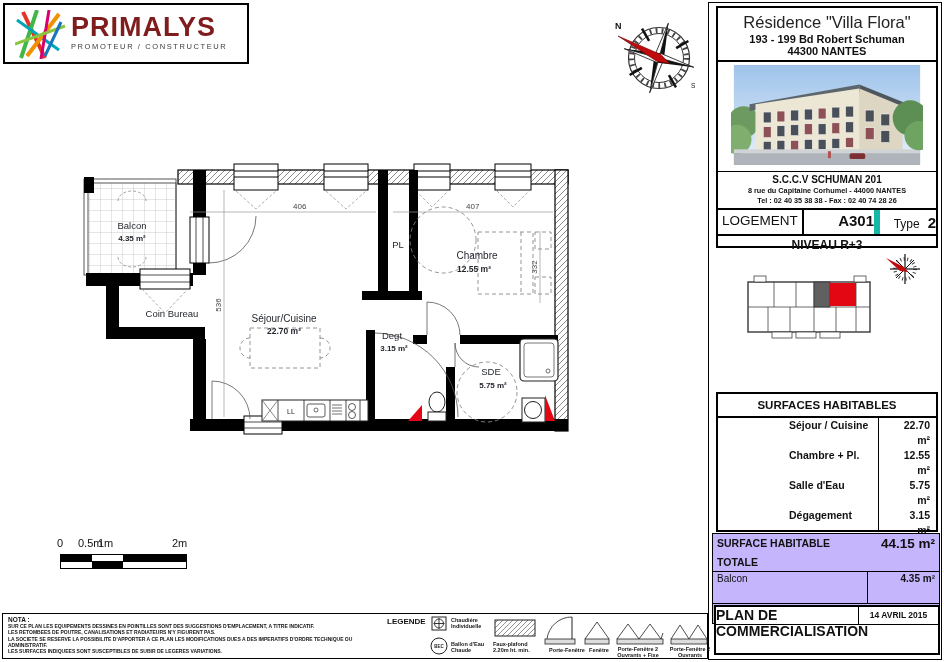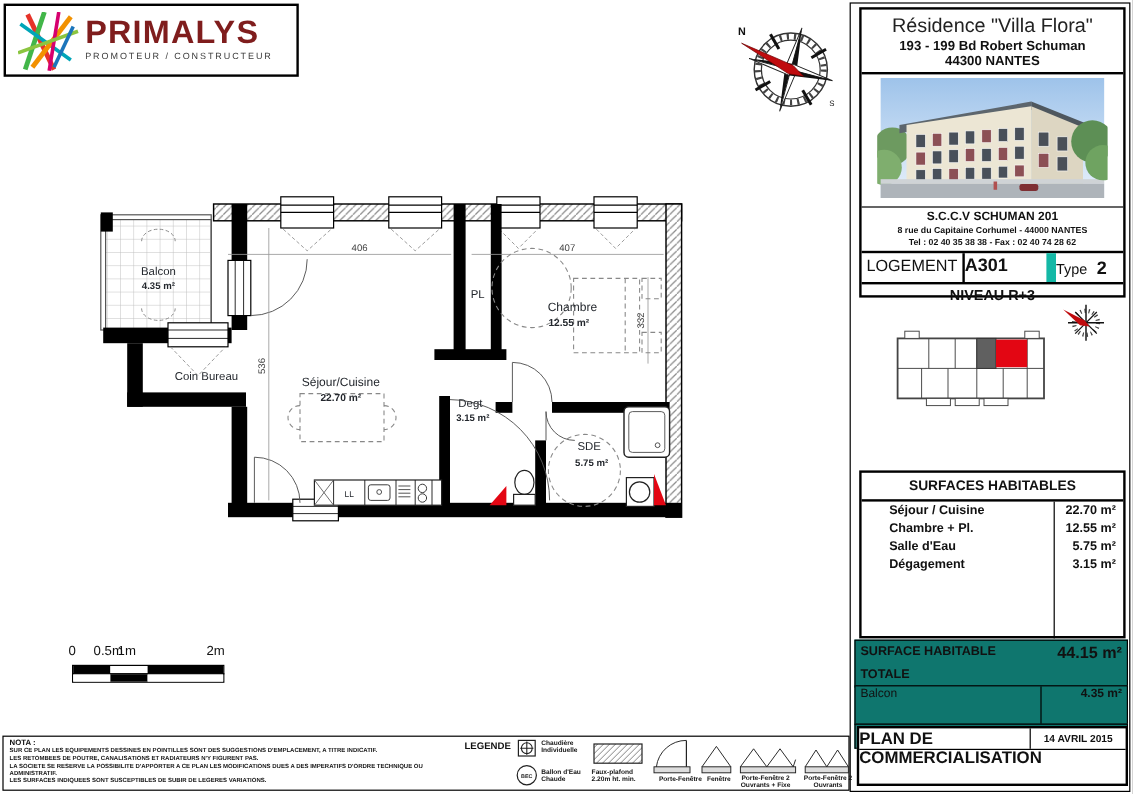--- a/index.html
+++ b/index.html
@@ -17,35 +17,35 @@
   #info-box{left:716px;top:6px;width:222px;height:242px;}
   #proj-title{font-size:16.5px;text-align:center;margin-top:5px;color:#222;}
   #proj-a1{font-size:11px;font-weight:bold;text-align:center;margin-top:1px;}
   #proj-a2{font-size:11px;font-weight:bold;text-align:center;border-bottom:2px solid #000;padding-bottom:3px;}
   #photo-wrap{width:192px;margin:3px auto 2px auto;}
   #dev-block{border-top:1.5px solid #000;border-bottom:2px solid #000;text-align:center;padding:2px 0 3px 0;}
   #dev-name{font-size:10px;font-weight:bold;}
   #dev-addr,#dev-tel{font-size:7.3px;font-weight:bold;margin-top:1px;}
   #unit-row{display:flex;height:24px;border-bottom:2px solid #000;align-items:center;}
   #unit-row .c1{width:86px;font-size:13.5px;padding-left:4px;border-right:2px solid #000;line-height:22px;height:100%;box-sizing:border-box;}
-  #unit-row .c2{width:76px;font-size:15px;font-weight:bold;text-align:left;border-right:8px solid #14b8a6;height:100%;line-height:22px;box-sizing:border-box;}
-  #unit-row .c3{flex:1;font-size:12px;text-align:left;}
+  #unit-row .c2{width:76px;font-size:15px;font-weight:bold;text-align:right;border-right:6px solid #14b8a6;height:100%;line-height:22px;box-sizing:border-box;}
+  #unit-row .c3{flex:1;font-size:12px;text-align:right;}
   #unit-row .c3 b{font-size:15px;margin-left:8px;}
   #niveau-row{height:19px;line-height:19px;text-align:center;font-size:12px;font-weight:bold;}
   
   #surf-box{left:716px;top:392px;width:222px;height:140px;}
   #surf-title{height:22px;line-height:22px;text-align:center;font-weight:bold;font-size:11.5px;border-bottom:2px solid #000;}
   #surf-body{position:relative;height:114px;}
   #surf-div{position:absolute;left:160px;top:0;bottom:0;border-left:1.5px solid #000;}
   .surf-row{display:flex;font-size:10.5px;font-weight:bold;line-height:15px;}
-  .surf-row .l{width:160px;padding-left:23px;box-sizing:border-box;}
+  .surf-row .l{width:160px;padding-left:23px;box-sizing:border-box;margin-left:48px;}
   .surf-row .v{flex:1;text-align:right;padding-right:6px;}
   
   #totals{left:712px;top:534px;width:228px;}
-  .tot-row{display:flex;border:1.5px solid #000;margin-top:-1.5px;background:#0f766e;}
+  .tot-row{display:flex;border:1.5px solid #000;margin-top:-1.5px;background:#c4b5fd;}
   .tot-row .l{flex:1;padding-left:4px;box-sizing:border-box;}
   .tot-row .v{width:72px;text-align:right;padding-right:4px;border-left:1.5px solid #000;box-sizing:border-box;}
   #tot-main .l,#tot-liv .l{font-weight:bold;font-size:10.5px;line-height:19px;}
   #tot-main .v,#tot-liv .v{font-weight:bold;font-size:13.5px;line-height:19px;border-left:none;}
   #tot-bal{height:31px;}
   #tot-bal .l{font-size:10px;line-height:14px;}
   #tot-bal .v{font-weight:bold;font-size:10px;line-height:14px;}
   
   #footer-box{left:714px;top:605px;width:226px;height:50px;}
   #footer-row{display:flex;height:17px;border-bottom:1.5px solid #000;}
@@ -340,21 +340,21 @@
         <rect x="0" y="90" width="190" height="12" fill="#aeb4ba"></rect>
         <circle cx="180" cy="54" r="18" fill="#5d8f55"></circle>
         <circle cx="189" cy="72" r="15" fill="#6fa361"></circle>
         <rect x="118" y="90" width="16" height="6" rx="2" fill="#7e2f33"></rect>
         <rect x="96" y="88" width="3" height="7" fill="#b05050"></rect>
       </svg>
     </div>
     <div id="dev-block">
       <div id="dev-name">S.C.C.V SCHUMAN 201</div>
       <div id="dev-addr">8 rue du Capitaine Corhumel - 44000 NANTES</div>
-      <div id="dev-tel">Tel : 02 40 35 38 38 - Fax : 02 40 74 28 62</div>
+      <div id="dev-tel">Tel : 02 40 35 38 38 - Fax : 02 40 74 28 26</div>
     </div>
     <div id="unit-row">
       <div class="c1">LOGEMENT</div>
       <div class="c2">A301</div>
       <div class="c3">
         <span>Type</span><b>2</b>
       </div>
     </div>
     <div id="niveau-row">NIVEAU R+3</div>
   </div>

